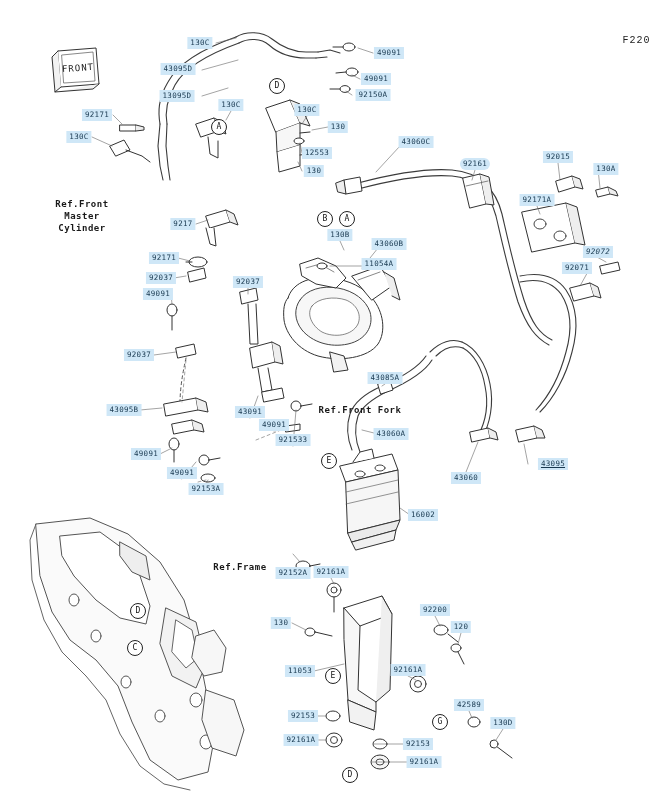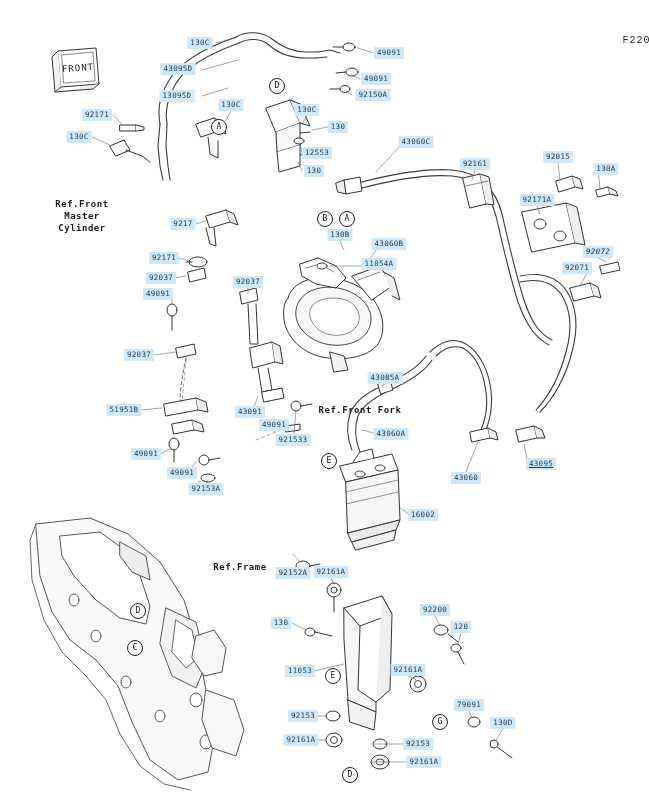--- a/index.html
+++ b/index.html
@@ -413,55 +413,55 @@
   <div class="callout" style="left:376px; top:79px;">49091</div>
   <div class="callout" style="left:373px; top:95px;">92150A</div>
   <div class="callout" style="left:177px; top:96px;">13095D</div>
   <div class="callout" style="left:231px; top:105px;">130C</div>
   <div class="callout" style="left:307px; top:110px;">130C</div>
   <div class="callout" style="left:97px;  top:115px;">92171</div>
   <div class="callout" style="left:338px; top:127px;">130</div>
   <div class="callout" style="left:79px;  top:137px;">130C</div>
   <div class="callout" style="left:317px; top:153px;">12553</div>
   <div class="callout" style="left:416px; top:142px;">43060C</div>
-  <div class="callout" style="left:475px; top:164px;">92161</div>
+  <div class="callout" style="left:475px; top:164px;border-radius:6px;">92161</div>
   <div class="callout" style="left:558px; top:157px;">92015</div>
   <div class="callout" style="left:606px; top:169px;">130A</div>
   <div class="callout" style="left:314px; top:171px;">130</div>
   <div class="callout" style="left:537px; top:200px;">92171A</div>
   <div class="callout" style="left:183px; top:224px;">9217</div>
   <div class="callout" style="left:340px; top:235px;">130B</div>
   <div class="callout" style="left:389px; top:244px;">43060B</div>
   <div class="callout" style="left:598px; top:252px;font-style:italic;">92072</div>
   <div class="callout" style="left:164px; top:258px;">92171</div>
   <div class="callout" style="left:379px; top:264px;">11054A</div>
   <div class="callout" style="left:577px; top:268px;">92071</div>
   <div class="callout" style="left:161px; top:278px;">92037</div>
   <div class="callout" style="left:248px; top:282px;">92037</div>
   <div class="callout" style="left:158px; top:294px;">49091</div>
   <div class="callout" style="left:139px; top:355px;">92037</div>
   <div class="callout" style="left:385px; top:378px;">43085A</div>
-  <div class="callout" style="left:124px; top:410px;">51951B</div>
+  <div class="callout" style="left:124px; top:410px;">43095B</div>
   <div class="callout" style="left:250px; top:412px;">43091</div>
   <div class="callout" style="left:274px; top:425px;">49091</div>
   <div class="callout" style="left:391px; top:434px;">43060A</div>
   <div class="callout" style="left:293px; top:440px;">921533</div>
   <div class="callout" style="left:146px; top:454px;">49091</div>
-  <div class="callout" style="left:541px; top:464px;text-decoration:underline;">43095</div>
+  <div class="callout" style="left:553px; top:464px;text-decoration:underline;">43095</div>
   <div class="callout" style="left:182px; top:473px;">49091</div>
   <div class="callout" style="left:466px; top:478px;">43060</div>
   <div class="callout" style="left:206px; top:489px;">92153A</div>
   <div class="callout" style="left:423px; top:515px;">16002</div>
   <div class="callout" style="left:293px; top:548px;margin-top:25px;">92152A</div>
   <div class="callout" style="left:331px; top:572px;">92161A</div>
   <div class="callout" style="left:435px; top:610px;">92200</div>
   <div class="callout" style="left:281px; top:623px;">130</div>
   <div class="callout" style="left:461px; top:627px;">120</div>
   <div class="callout" style="left:300px; top:671px;">11053</div>
   <div class="callout" style="left:408px; top:670px;">92161A</div>
-  <div class="callout" style="left:469px; top:705px;">79091</div>
+  <div class="callout" style="left:469px; top:705px;">42589</div>
   <div class="callout" style="left:303px; top:716px;">92153</div>
   <div class="callout" style="left:503px; top:723px;">130D</div>
   <div class="callout" style="left:301px; top:740px;">92161A</div>
   <div class="callout" style="left:418px; top:744px;">92153</div>
   <div class="callout" style="left:424px; top:762px;">92161A</div>
 
 </div>
 
 </body></html>

